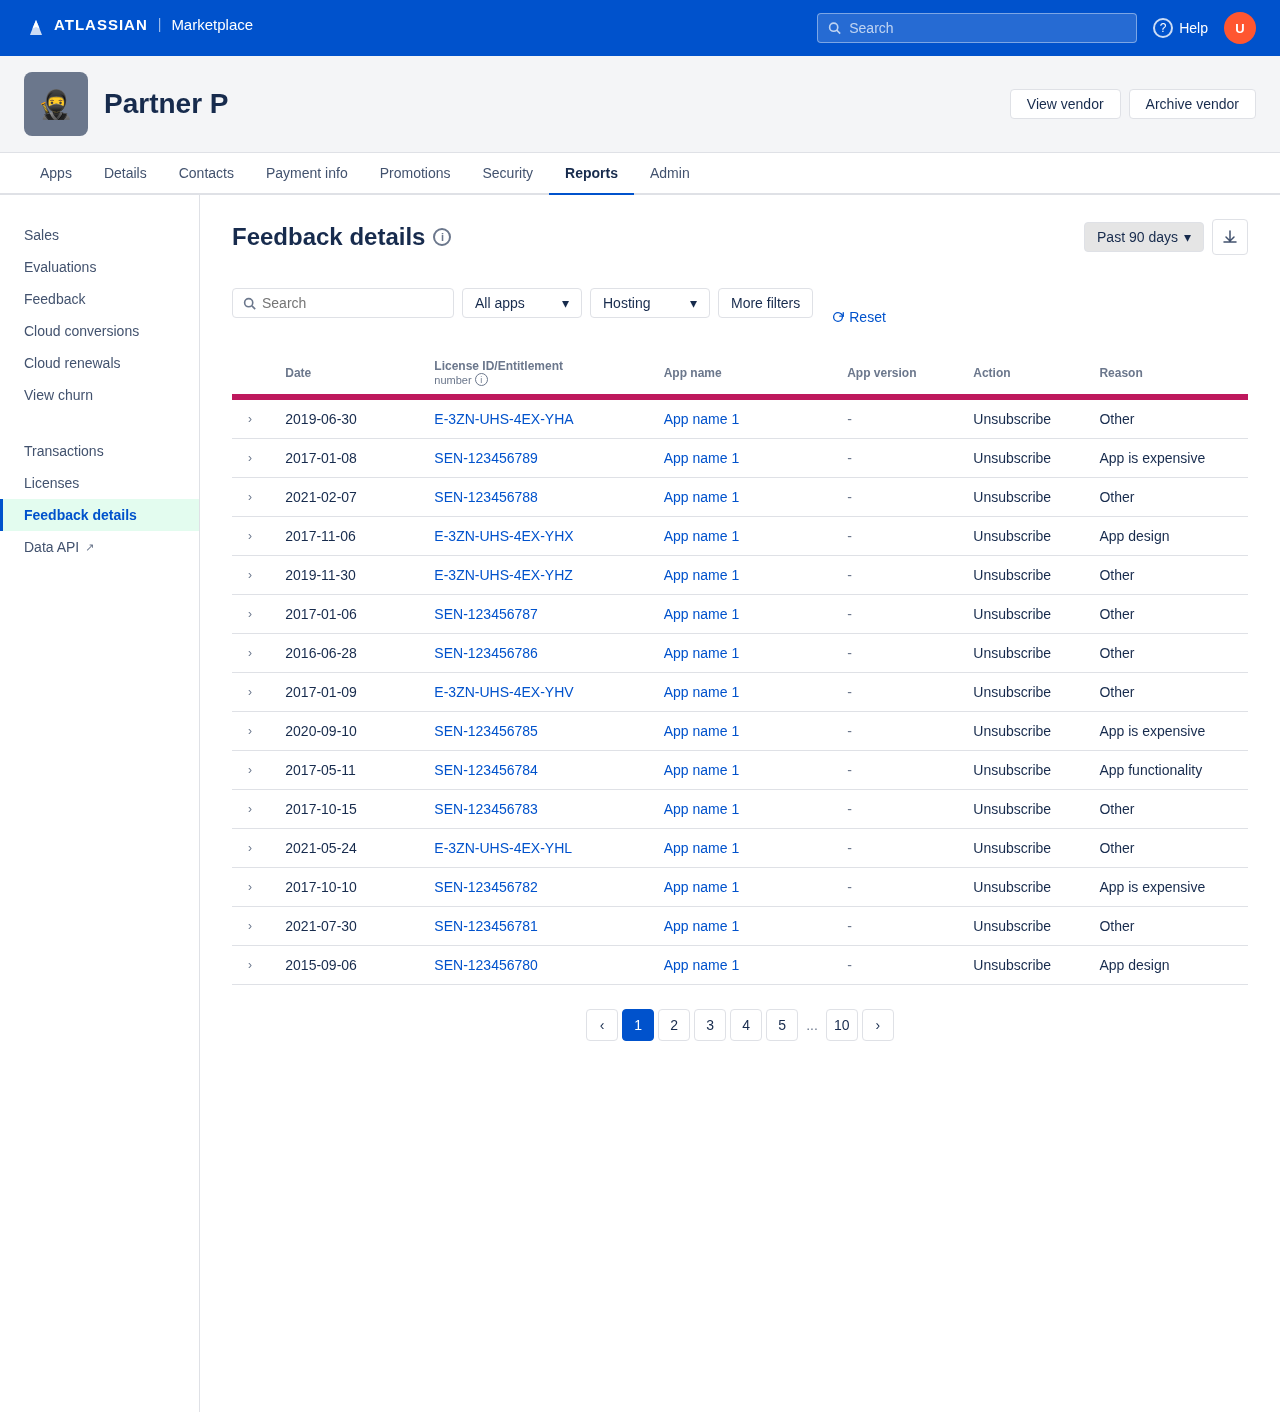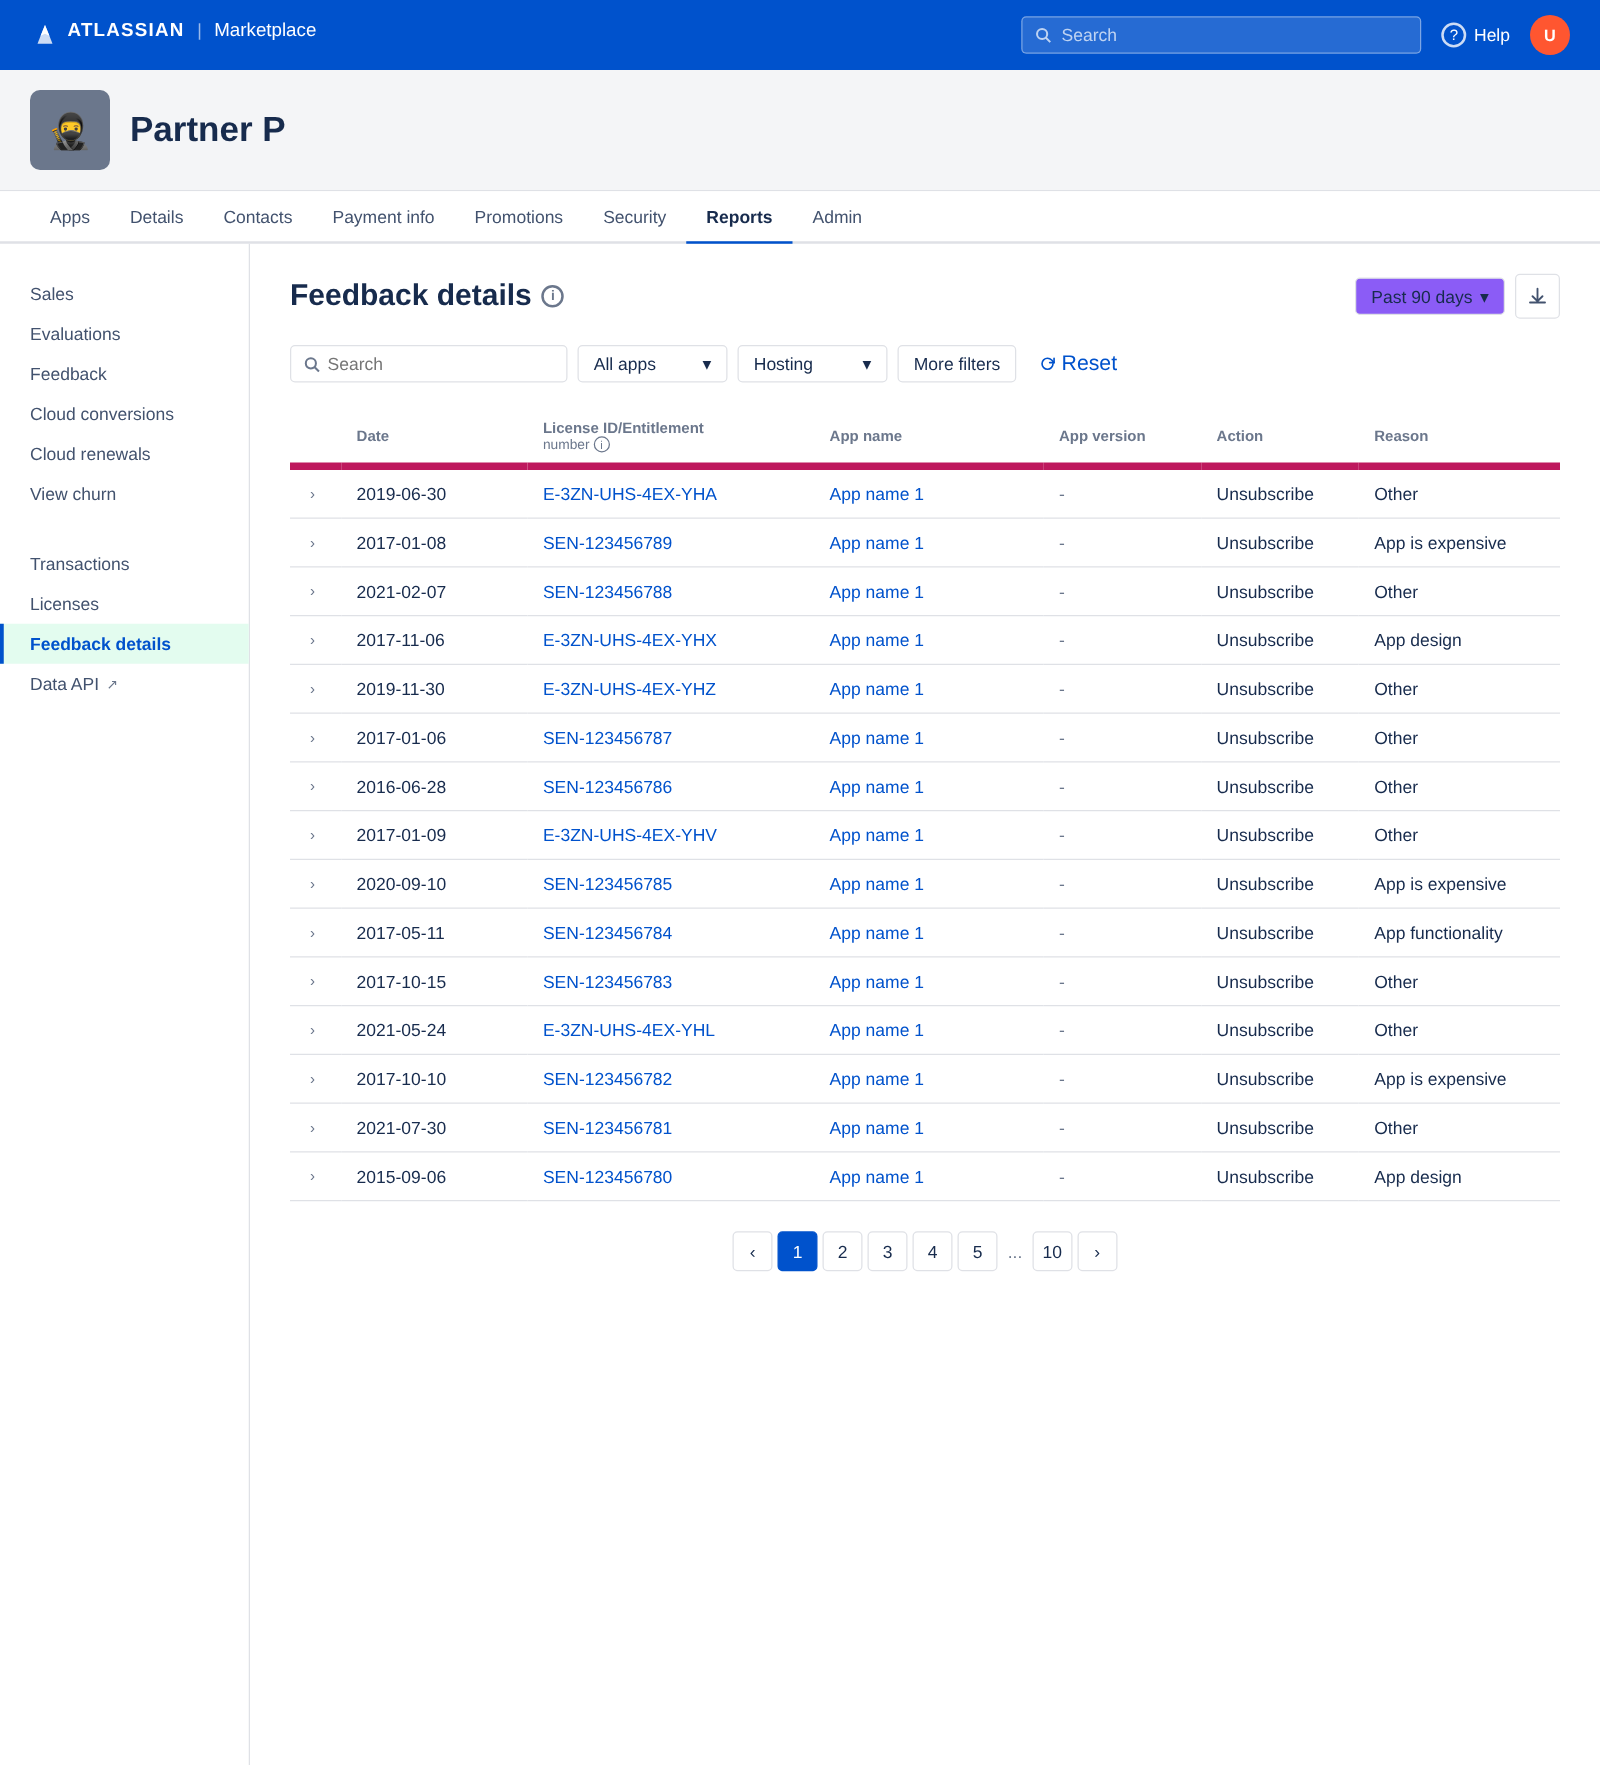--- a/index.html
+++ b/index.html
@@ -207,21 +207,21 @@
       align-items: center;
       gap: 8px;
     }
     .date-range-btn {
       display: flex;
       align-items: center;
       gap: 6px;
       padding: 6px 12px;
       border: 1px solid #DFE1E6;
       border-radius: 4px;
-      background: #8b5cf6;
+      background: #e5e5e5;
       cursor: pointer;
       font-size: 14px;
       color: #172B4D;
       margin-left: 20px;
     }
     .download-btn {
       width: 36px;
       height: 36px;
       border: 1px solid #DFE1E6;
       border-radius: 4px;
@@ -283,21 +283,22 @@
     }
     .reset-btn {
       display: flex;
       align-items: center;
       gap: 4px;
       padding: 6px 10px;
       background: none;
       border: none;
       color: #0052CC;
       cursor: pointer;
-      font-size: 17px;
+      font-size: 14px;
+      margin-top: 28px;
     }
 
     
     .data-table {
       width: 100%;
       border-collapse: collapse;
     }
     .data-table thead tr {
       border-bottom: 6px solid #be185d;
     }
@@ -416,20 +417,24 @@
     </button>
     <div class="avatar-circle">U</div>
   </div>
 </nav>
 
 <div class="vendor-header">
   <div class="vendor-info">
     <div class="vendor-avatar">🥷</div>
     <h1 class="vendor-name">Partner P</h1>
   </div>
+  <div class="vendor-actions">
+    <button class="btn-secondary">View vendor</button>
+    <button class="btn-secondary">Archive vendor</button>
+  </div>
 </div>
 
 <nav class="tabs-nav">
   <a class="tab-item">Apps</a>
   <a class="tab-item">Details</a>
   <a class="tab-item">Contacts</a>
   <a class="tab-item">Payment info</a>
   <a class="tab-item">Promotions</a>
   <a class="tab-item">Security</a>
   <a class="tab-item active">Reports</a>

